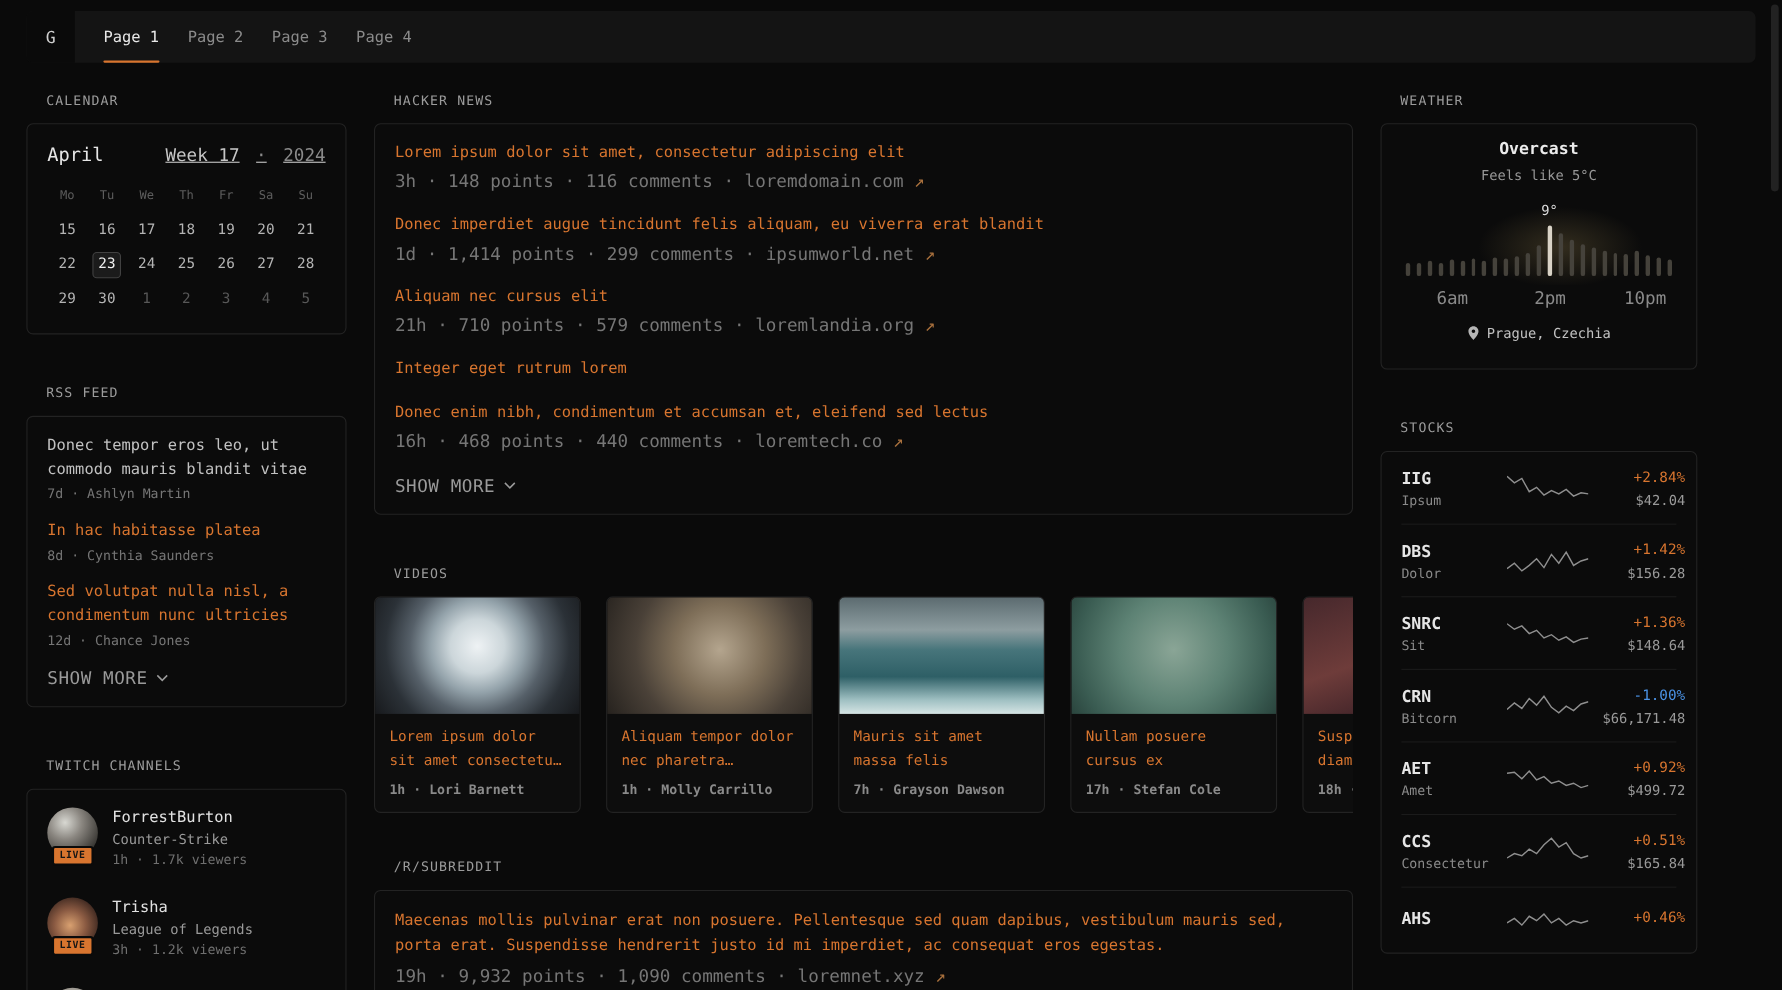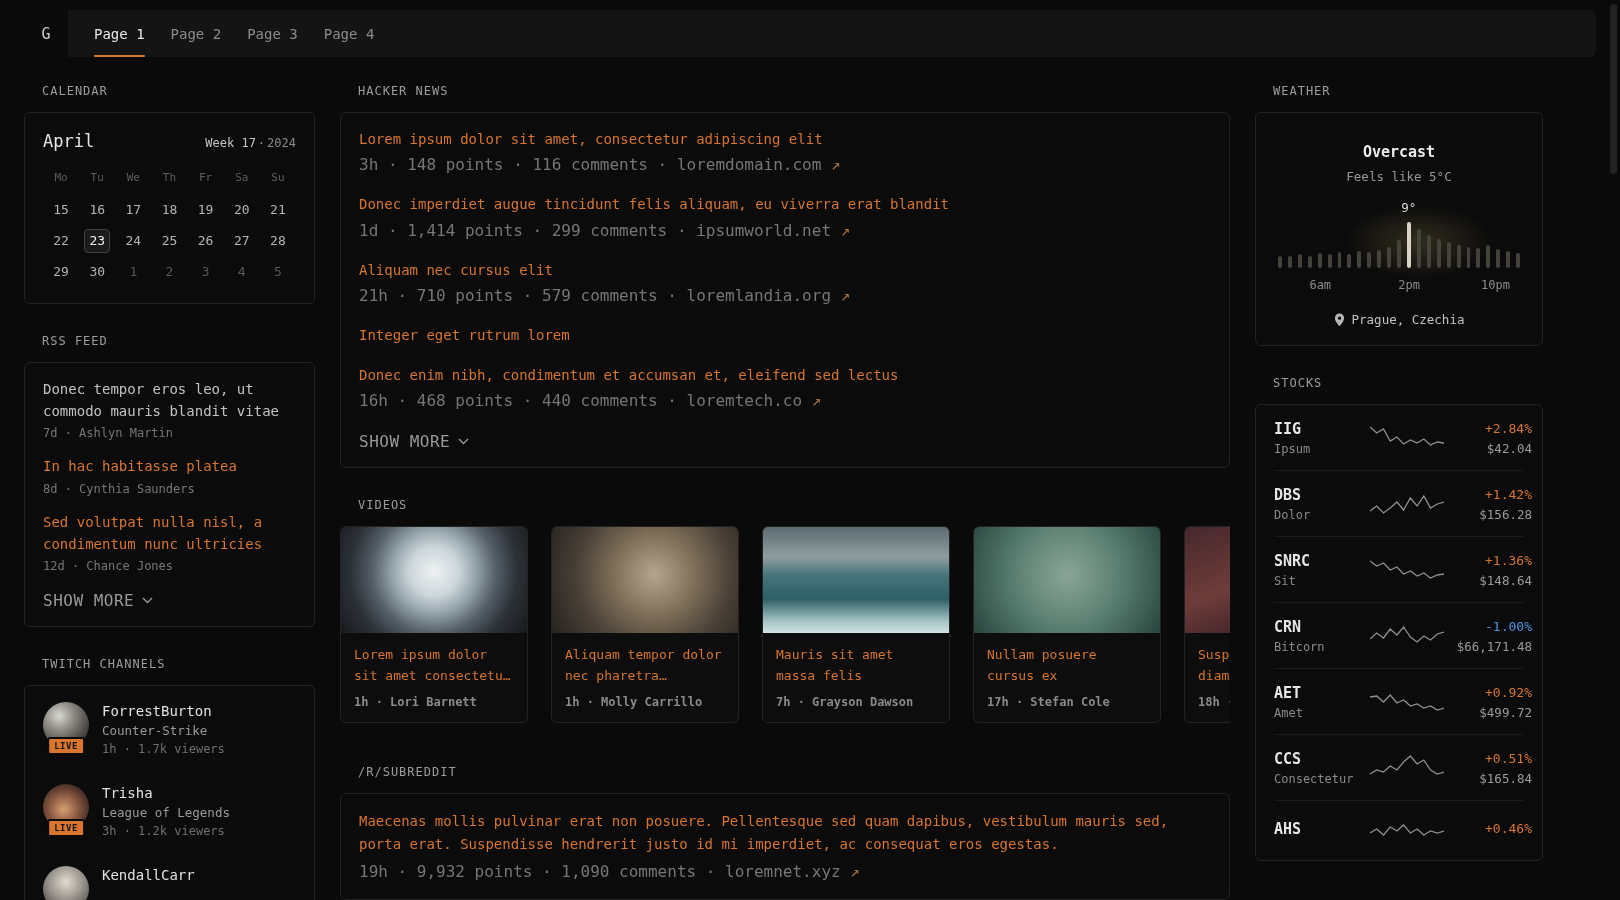--- a/index.html
+++ b/index.html
@@ -15,28 +15,28 @@
   .tabs { display:flex; gap:26px; margin-left:26px; }
   .tab { position:relative; display:flex; align-items:center; font-size:14px; color:#8b8b8b; cursor:pointer; white-space:nowrap; }
   .tab.active { color:#e8e8e8; }
   .tab.active::after { content:""; position:absolute; left:0; right:0; bottom:0; height:2px; border-radius:1px; background:#d8752f; }
   
   .content { display:flex; gap:25px; padding:27px 24px 0; align-items:flex-start; }
   .col { flex:none; }
   .col-left { width:291px; }
   .col-mid  { width:890px; }
   .col-right{ width:288px; }
-  .widget { margin-bottom:30px; }
+  .widget { margin-bottom:46px; }
   .widget.mb-lg { margin-bottom:42px; }
   .widget-title { font-size:12px; font-weight:400; letter-spacing:1px; color:#9c9c9c; margin:0 0 14px 18px; }
   .card { border:1px solid #232323; border-radius:6px; padding:16px 18px; background:#0b0b0b; }
   
   .cal-head { display:flex; justify-content:space-between; align-items:baseline; padding-top:2px; }
   .cal-month { font-size:17px; color:#e6e6e6; }
-  .cal-week { display:flex; gap:2px; font-size:12px; color:#c6c6c6; }
+  .cal-week { display:flex; gap:15px; font-size:16px; color:#c6c6c6;text-decoration:underline; }
   .cal-week .dim { color:#8a8a8a; }
   .cal-grid { display:grid; grid-template-columns:repeat(7,1fr); margin-top:12px; }
   .cal-dow { text-align:center; font-size:11px; color:#5d5d5d; padding:8px 0 10px; }
   .cal-cell { display:flex; align-items:center; justify-content:center; height:31px; cursor:pointer; }
   .cal-num { font-size:13px; color:#b4b4b4; min-width:26px; height:24px; display:flex; align-items:center; justify-content:center; border-radius:4px; }
   .cal-cell.muted .cal-num { color:#585858; }
   .cal-num.selected { background:#1b1b1b; border:1px solid #414141; color:#efefef; }
   
   .feed-item { margin-bottom:16px; }
   .feed-title { font-size:14px; line-height:1.55; color:#d8752f; cursor:pointer; }
@@ -69,31 +69,31 @@
   .video-thumb { height:106px; }
   .thumb-sky-buildings { background:radial-gradient(circle at 50% 42%, #eef2f4 0%, #ccd6da 22%, #93a2aa 38%, #566069 55%, #2b3137 75%, #17191c 100%); }
   .thumb-camera-hands { background:radial-gradient(circle at 55% 45%, #b4a58e 0%, #7e6e58 35%, #4a4138 65%, #26221e 100%); }
   .thumb-sea-wake { background:linear-gradient(180deg, #5c6b70 0%, #8d9da0 28%, #47757b 45%, #2e5f66 68%, #9fc0c2 88%, #d5e4e4 100%); }
   .thumb-canoe-lake { background:radial-gradient(circle at 50% 45%, #8aa596 0%, #5d8274 45%, #3a5c52 80%, #2a443d 100%); }
   .thumb-misty-red { background:linear-gradient(160deg, #46282c 0%, #6e3c3a 45%, #3a2026 80%, #1f1216 100%); }
   .video-body { padding:12px 13px 13px; }
   .video-title { font-size:13px; line-height:1.55; color:#d8752f; min-height:40px; }
   .video-meta { margin-top:9px; font-size:12px; color:#8a8a8a; white-space:nowrap;font-weight:bold; }
   
-  .weather-card { text-align:center; padding:28px 16px 18px; min-height:224px; }
+  .weather-card { text-align:center; padding:11px 16px 18px; min-height:224px; }
   .w-cond { margin-top:2px; font-size:15px; font-weight:700; color:#ececec; }
   .w-feels { margin-top:8px; font-size:12.5px; color:#979797; }
   .w-chart { position:relative; margin:14px 6px 0; padding-top:24px; }
   .w-chart::before { content:""; position:absolute; left:16%; right:6%; top:-4px; bottom:-8px;
     background:radial-gradient(ellipse 55% 62% at 54% 58%, rgba(166,142,84,0.26), rgba(166,142,84,0) 72%); }
   .w-temp { position:absolute; top:2px; left:54%; transform:translateX(-50%); font-size:12.5px; color:#dcdcdc; }
   .w-bars { position:relative; display:flex; align-items:flex-end; justify-content:center; gap:6px; height:46px; }
   .wbar { width:4px; border-radius:2px; background:#45423b; }
   .wbar.hl { background:#d9d3c6; }
-  .w-times { position:relative; height:15px; margin-top:10px; font-size:12px; color:#8a8a8a; }
+  .w-times { position:relative; height:15px; margin-top:10px; font-size:16px; color:#8a8a8a; }
   .w-times span { position:absolute; transform:translateX(-50%); }
   .wt-0 { left:19%; } .wt-1 { left:54%; } .wt-2 { left:88%; }
   .w-loc { display:flex; align-items:center; justify-content:center; gap:7px; margin-top:19px; font-size:12.5px; color:#c2c2c2; }
   
   .stocks-card { padding:0 18px; }
   .stock-row { display:flex; align-items:center; padding:15px 0 14px; border-top:1px solid #1b1b1b; cursor:pointer; }
   .stock-row:first-child { border-top:none; }
   .stock-id { width:96px; flex:none; }
   .stock-ticker { font-size:15px; font-weight:700; color:#e6e6e6; }
   .stock-name { margin-top:4px; font-size:12px; color:#8a8a8a; }

